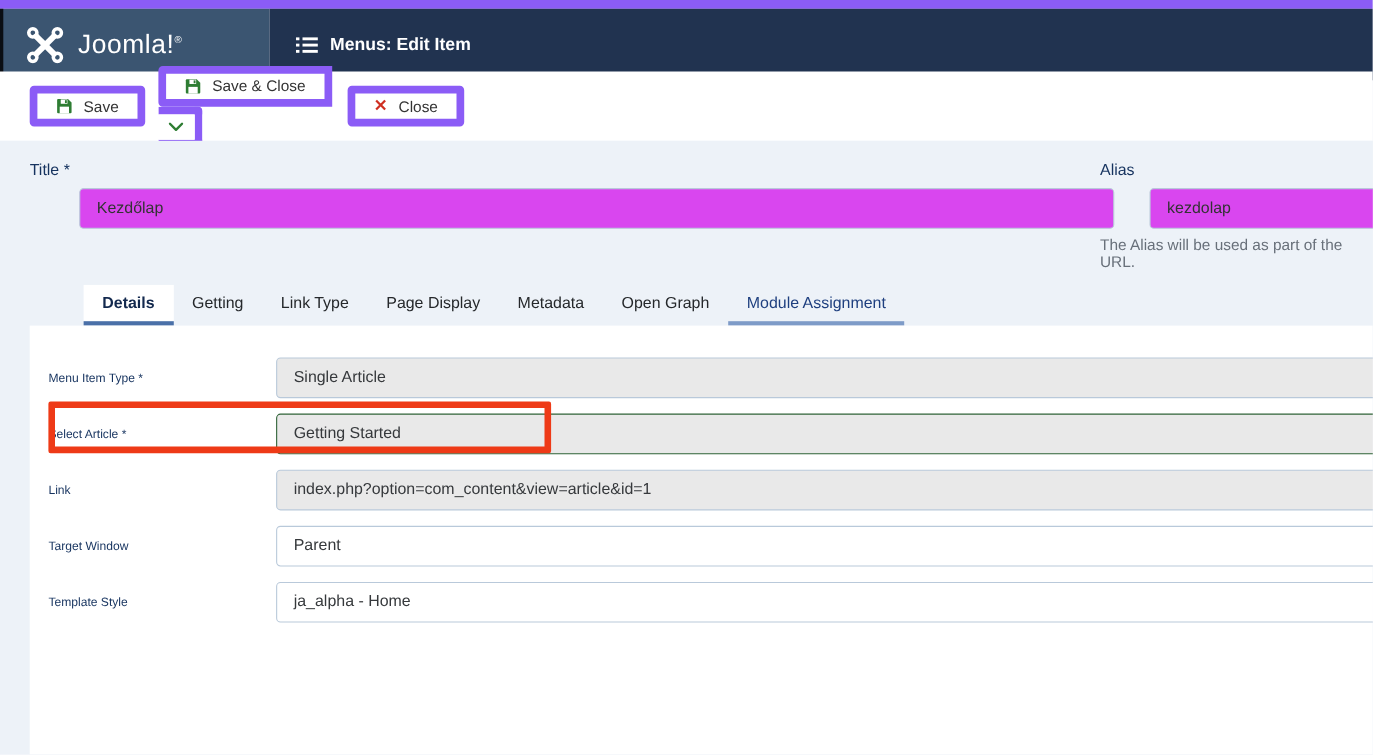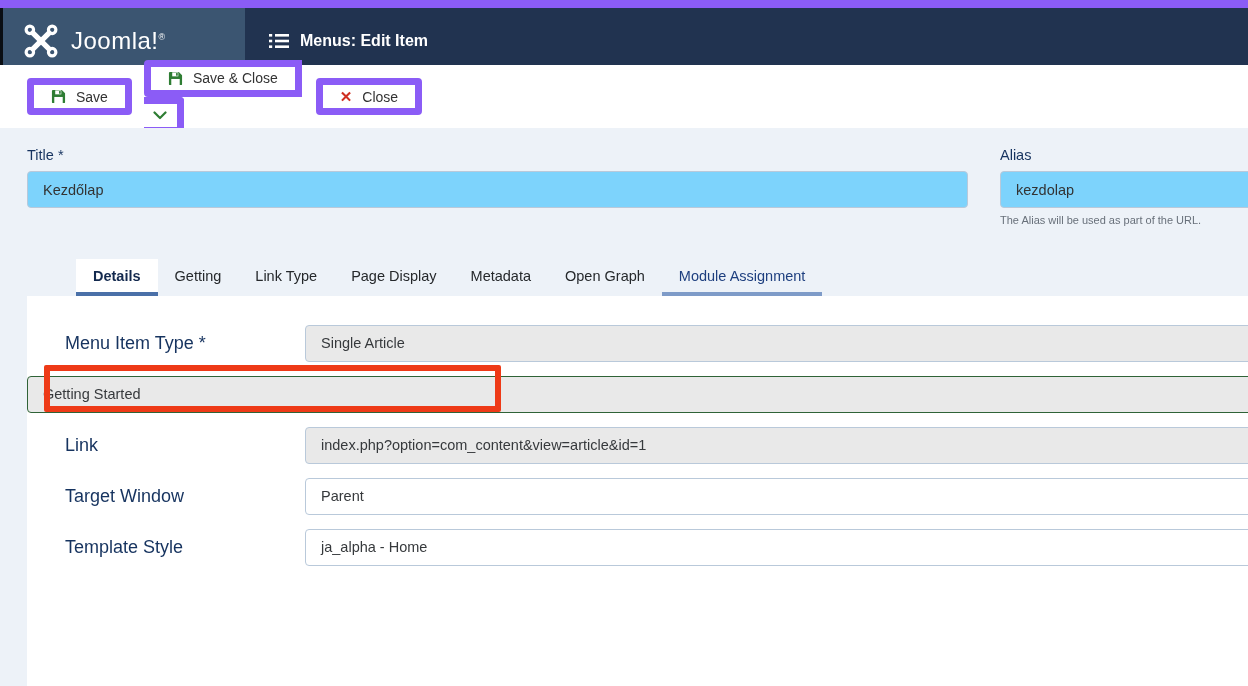--- a/index.html
+++ b/index.html
@@ -40,42 +40,42 @@
   .btn-close { margin-left:14px; }
   .icon-x { color:#cf2f21; font-weight:bold; font-size:15px; line-height:1; }
 
   
   .page { position:absolute; top:128px; left:0; right:0; bottom:0; background:#edf2f8; }
   .field-label { position:absolute; font-size:14.5px; color:#16335f; }
   .lbl-title { left:27px; top:19px; }
   .lbl-alias { left:1000px; top:19px; }
   .text-input {
     position:absolute; height:37px; border:1px solid #b9c9da; border-radius:4px;
-    background:#7dd3fc; padding:0 15px; font-size:14.5px; color:#333;
-    font-family:inherit; outline:none;
+    background:#d946ef; padding:0 15px; font-size:14.5px; color:#333;
+    font-family:inherit; outline:none;margin-left:45px;
   }
   .inp-title { left:27px; top:43px; width:941px; }
   .inp-alias { left:1000px; top:43px; width:330px; }
-  .alias-help { position:absolute; left:1000px; top:86px; font-size:11px; color:#68707a; }
+  .alias-help { position:absolute; left:1000px; top:86px; font-size:14px; color:#68707a; }
 
   
   .tabs { position:absolute; left:44px; top:131px; height:37px; display:flex;padding-left:32px; }
   .tab {
     display:flex; align-items:center; padding:0 17px; font-size:14.5px;
     color:#25282b; border-bottom:4px solid transparent; cursor:pointer; white-space:nowrap;
   }
   .tab.active { background:#fff; font-weight:bold; color:#13294e; border-bottom-color:#4a70a8; }
   .tab.linked { color:#1e3f7f; border-bottom-color:#7e9bc8; }
 
   
   .panel { position:absolute; left:27px; top:168px; right:0; bottom:0; background:#fff; }
   .frow { position:absolute; left:0; right:-8px; height:37px; display:flex; align-items:center; }
   .frow-1 { top:29px; } .frow-2 { top:80px; } .frow-3 { top:131px; }
   .frow-4 { top:182px; } .frow-5 { top:233px; }
-  .flabel { width:278px; padding-left:38px; font-size:18px; color:#16335f; flex:0 0 auto; }
+  .flabel { width:224px; padding-left:17px; font-size:11px; color:#16335f; flex:0 0 auto; }
   .fval {
     flex:1; height:37px; line-height:35px; padding-left:15px; font-size:14.5px;
     color:#36393c; border:1px solid #b9c9da; border-radius:4px; background:#fff;
     overflow:hidden; white-space:nowrap;
   }
   .fval.readonly { background:#e9e9e9; }
   .fval.green { border-color:#2f6337; }
 
   
   .annotation-box {
@@ -169,20 +169,21 @@
   </div>
 
   <div class="panel">
 
     <div class="frow frow-1">
       <div class="flabel">Menu Item Type *</div>
       <div class="fval readonly">Single Article</div>
     </div>
 
     <div class="frow frow-2">
+      <div class="flabel">Select Article *</div>
       <div class="fval readonly green">Getting Started</div>
     </div>
 
     <div class="frow frow-3">
       <div class="flabel">Link</div>
       <div class="fval readonly">index.php?option=com_content&amp;view=article&amp;id=1</div>
     </div>
 
     <div class="frow frow-4">
       <div class="flabel">Target Window</div>

